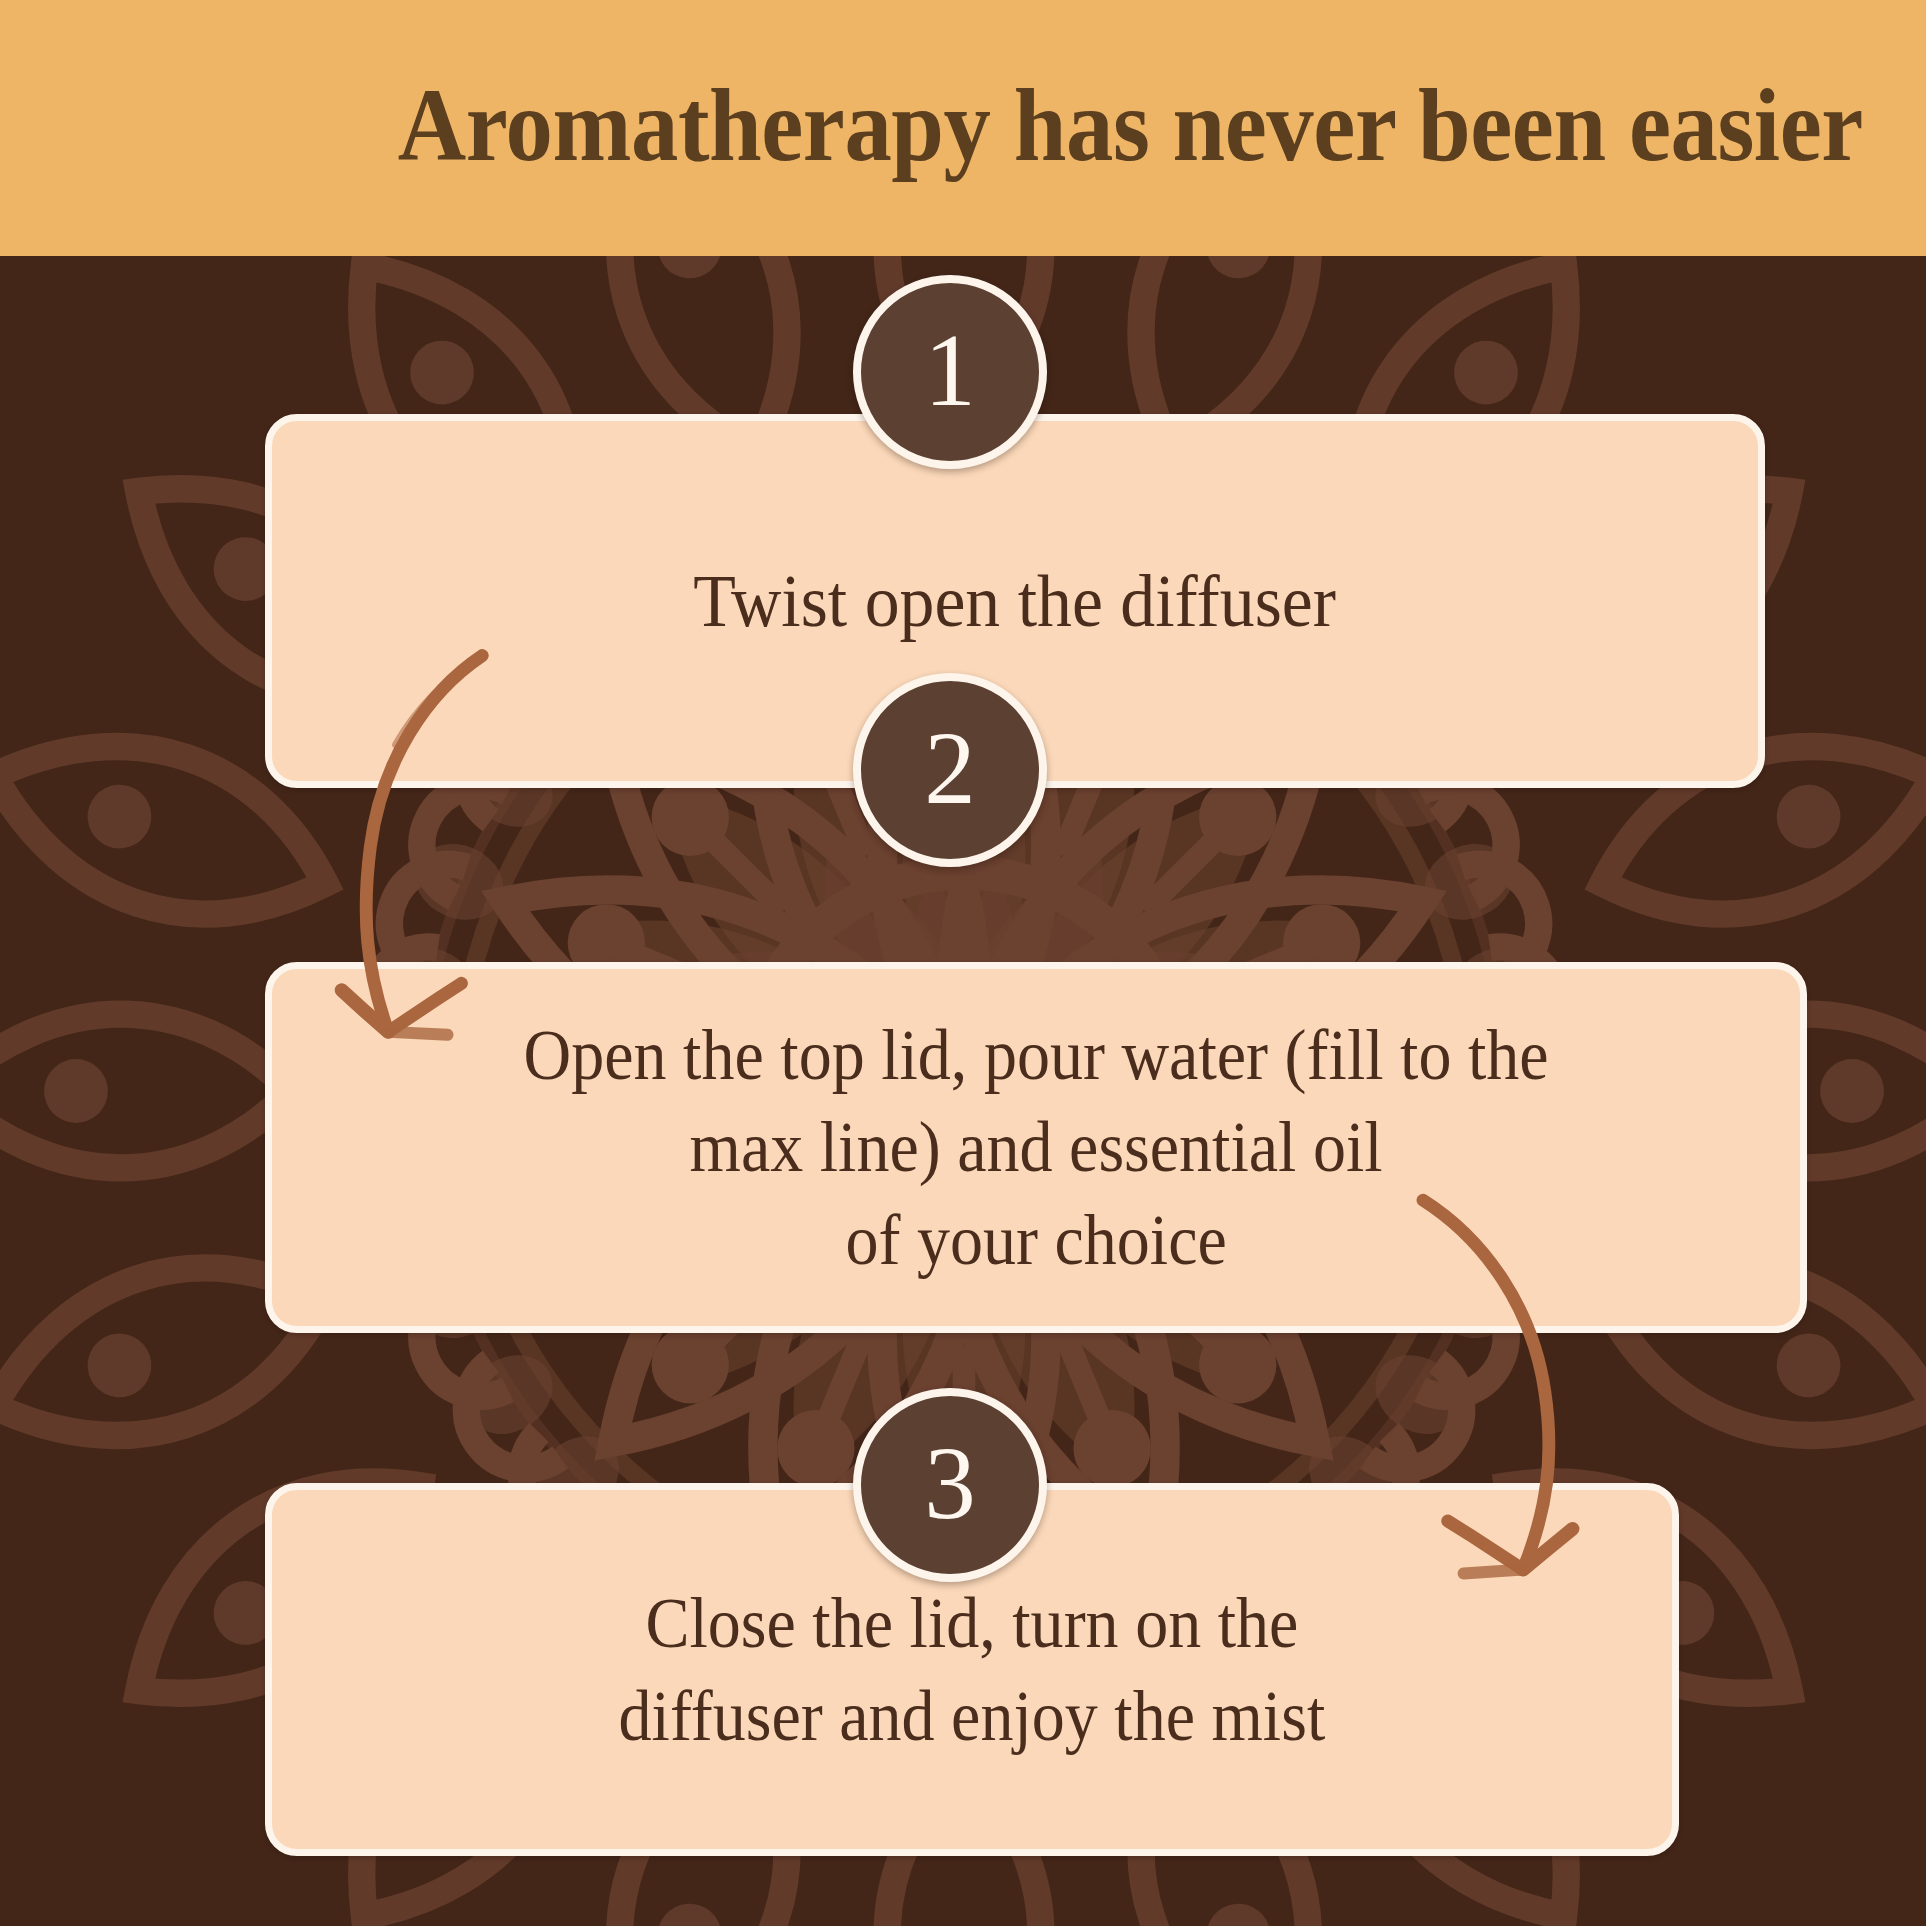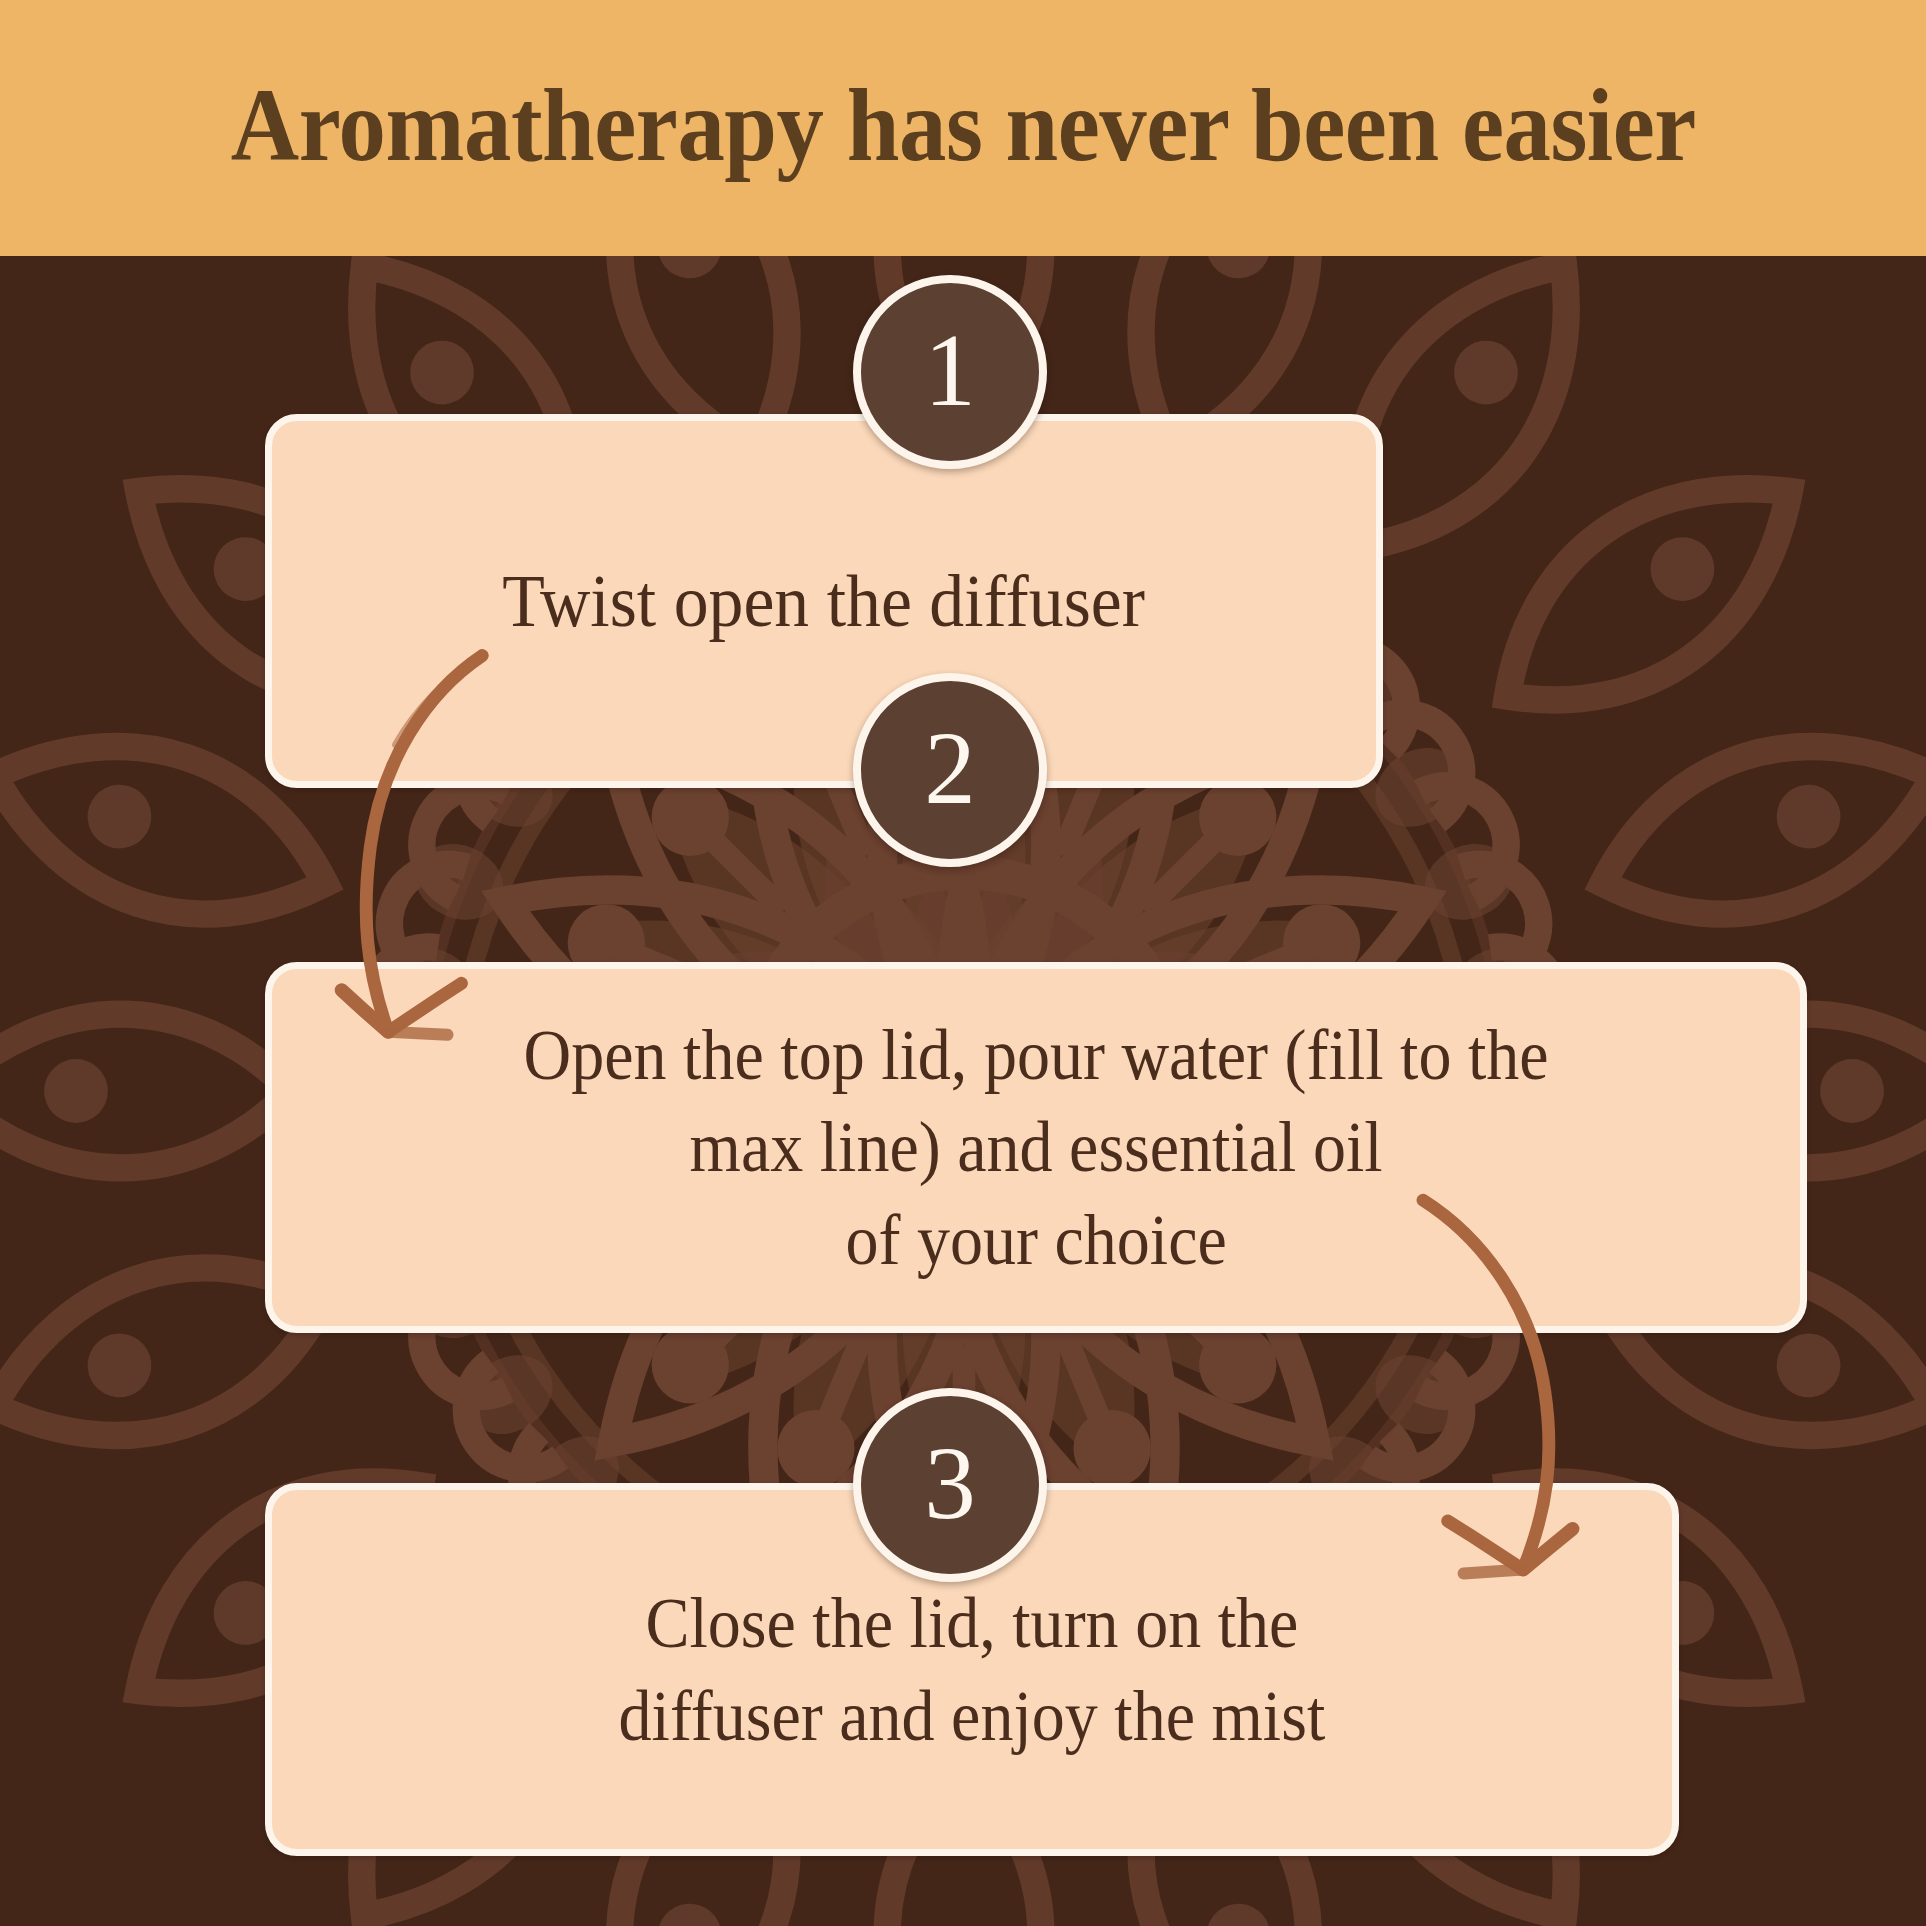--- a/index.html
+++ b/index.html
@@ -19,21 +19,21 @@
   
   .header {
     position: absolute;
     left: 0; top: 0;
     width: 1927px;
     height: 256px;
     background: #efb567;
     z-index: 40;
     display: flex;
     align-items: center;
-    justify-content: center;
+    justify-content: flex-end;
   }
   .header-title {
     font-family: "Liberation Serif", "DejaVu Serif", serif;
     font-weight: 700;
     font-size: 103px;
     letter-spacing: -0.5px;
     color: #5c3f1e;
     white-space: nowrap;
     transform: scaleX(0.92);
     line-height: 1;
@@ -118,21 +118,21 @@
   .badge-num {
     font-family: "Liberation Serif", "DejaVu Serif", serif;
     font-weight: 400;
     font-size: 103px;
     color: #fdf7ef;
     line-height: 1;
     transform: translateY(-2px);
   }
 
   
-  #step1 .card { left: 265px; top: 414px; width: 1118px; height: 374px; }
+  #step1 .card { left: 265px; top: 414px; width: 1500px; height: 374px; }
   #step1 .badge { left: 853px; top: 275px; }
   #step1 .card-text { font-size: 75px; }
 
   #step2 .card { left: 265px; top: 962px; width: 1542px; height: 371px; }
   #step2 .badge { left: 853px; top: 673px; }
   #step2 .card-text { font-size: 71px; }
 
   #step3 .card { left: 265px; top: 1483px; width: 1414px; height: 373px; }
   #step3 .badge { left: 853px; top: 1388px; }
   #step3 .card-text { font-size: 71px; }

